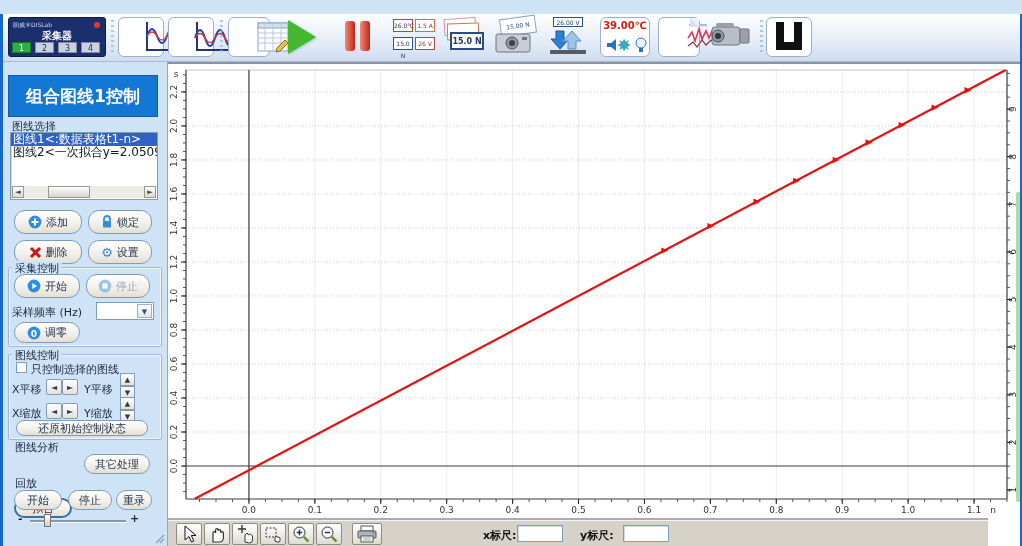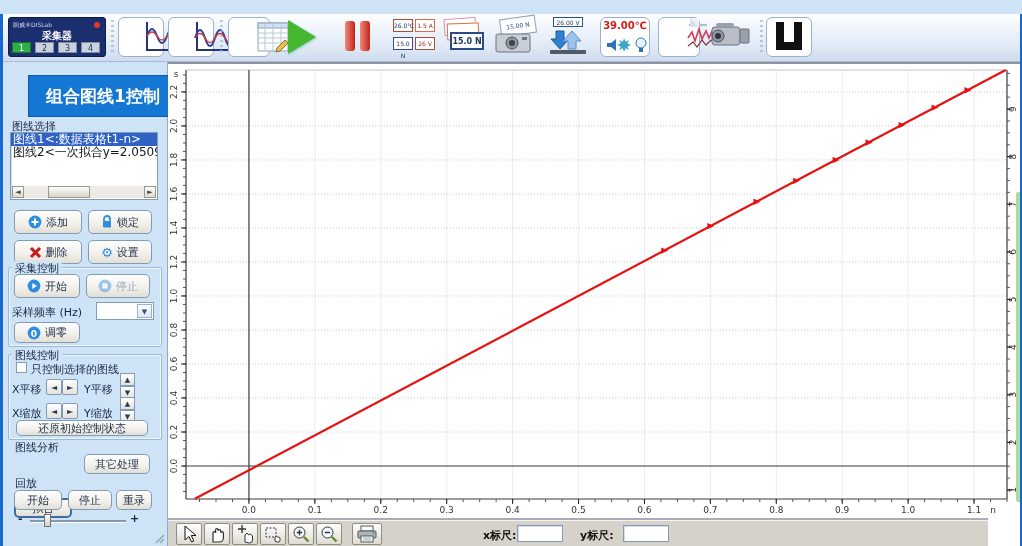--- a/index.html
+++ b/index.html
@@ -22,38 +22,38 @@
   #dev{width:98px;left:8px;background:#1b2f6e;border:1px solid #0d1c48;border-radius:3px;box-sizing:border-box;}
   #dev .brand{position:absolute;left:4px;top:3px;color:#cdd6f2;font-size:6px;}
   #dev .led{position:absolute;right:5px;top:4px;width:6px;height:6px;border-radius:50%;background:#e23a2e;}
   #dev .nm{position:absolute;left:0;top:11px;width:100%;text-align:center;color:#fff;font-size:10px;font-weight:bold;}
   #dev .ch{position:absolute;bottom:3px;width:19px;height:11px;font-size:8px;line-height:11px;text-align:center;
     background:#c9d2de;color:#24324e;border:1px solid #7f8ba0;box-sizing:border-box;}
   #dev .ch.on{background:#2fae48;color:#fff;border-color:#1c7a2e;}
   .tile{background:#fff;border:1px solid #9db0c8;border-radius:6px;box-sizing:border-box;padding-left:24px;}
   
   .btn{position:absolute;background:linear-gradient(#ffffff,#f1efe9 60%,#e2dfd6);
-    border:1px solid #7f9db9;border-radius:5px;font-size:11px;color:#1c2c46;
+    border:1px solid #7f9db9;border-radius:11px;font-size:11px;color:#1c2c46;
     display:flex;align-items:center;justify-content:center;gap:4px;box-sizing:border-box;cursor:default;}
   .btn.dis{color:#9aa4b4;}
   .btn.def{border:2px solid #3c6ea5;}
   .grp{position:absolute;border:1px solid #9cb8d8;border-radius:2px;box-shadow:inset 0 0 0 1px #eef5fc;}
   .grplbl{position:absolute;font-size:11px;color:#17263f;background:#cfe3f7;padding:0 3px;}
   .sidetext{font-size:11px;color:#17263f;position:absolute;}
   .mini{position:absolute;width:16px;height:16px;background:linear-gradient(#fff,#e4e1d8);
     border:1px solid #7f9db9;border-radius:2px;font-size:8px;color:#2a3a55;
     display:flex;align-items:center;justify-content:center;box-sizing:border-box;}
   .spin{position:absolute;width:15px;height:13px;background:linear-gradient(#fff,#e4e1d8);
     border:1px solid #7f9db9;font-size:7px;color:#2a3a55;display:flex;align-items:center;justify-content:center;box-sizing:border-box;}
   
   #sidebar{position:absolute;left:0;top:62px;width:168px;height:484px;background:#cfe3f7;
     border-right:1px solid #8fa9c9;box-sizing:border-box;}
   #banner{position:absolute;left:8px;top:13px;width:150px;height:42px;background:#1577d4;
     border:1px solid #0f5cab;color:#fff;font-size:17px;font-weight:bold;display:flex;
-    align-items:center;justify-content:center;box-sizing:border-box;margin-left:20px;}
+    align-items:center;justify-content:center;box-sizing:border-box;}
   #listbox{position:absolute;left:10px;top:70px;width:148px;height:68px;background:#fff;
     border:1px solid #7f9db9;box-shadow:inset 1px 1px 0 #cfd8e4;box-sizing:border-box;overflow:hidden;}
   .litem{font-size:12px;white-space:nowrap;padding:0 2px;line-height:13px;color:#101820;}
   .litem.sel{background:#2f62c4;color:#fff;}
   .hsb{position:absolute;left:1px;bottom:1px;width:144px;height:12px;background:#ecebe5;display:flex;}
   .hsb .ar{width:12px;height:12px;background:linear-gradient(#fff,#ddd9cf);border:1px solid #9a9a8c;
     font-size:7px;line-height:10px;text-align:center;color:#444;box-sizing:border-box;}
   .hsb .thumb{width:42px;height:12px;margin-left:24px;background:linear-gradient(#fdfdfc,#d8d4ca);
     border:1px solid #9a9a8c;box-sizing:border-box;}
   

